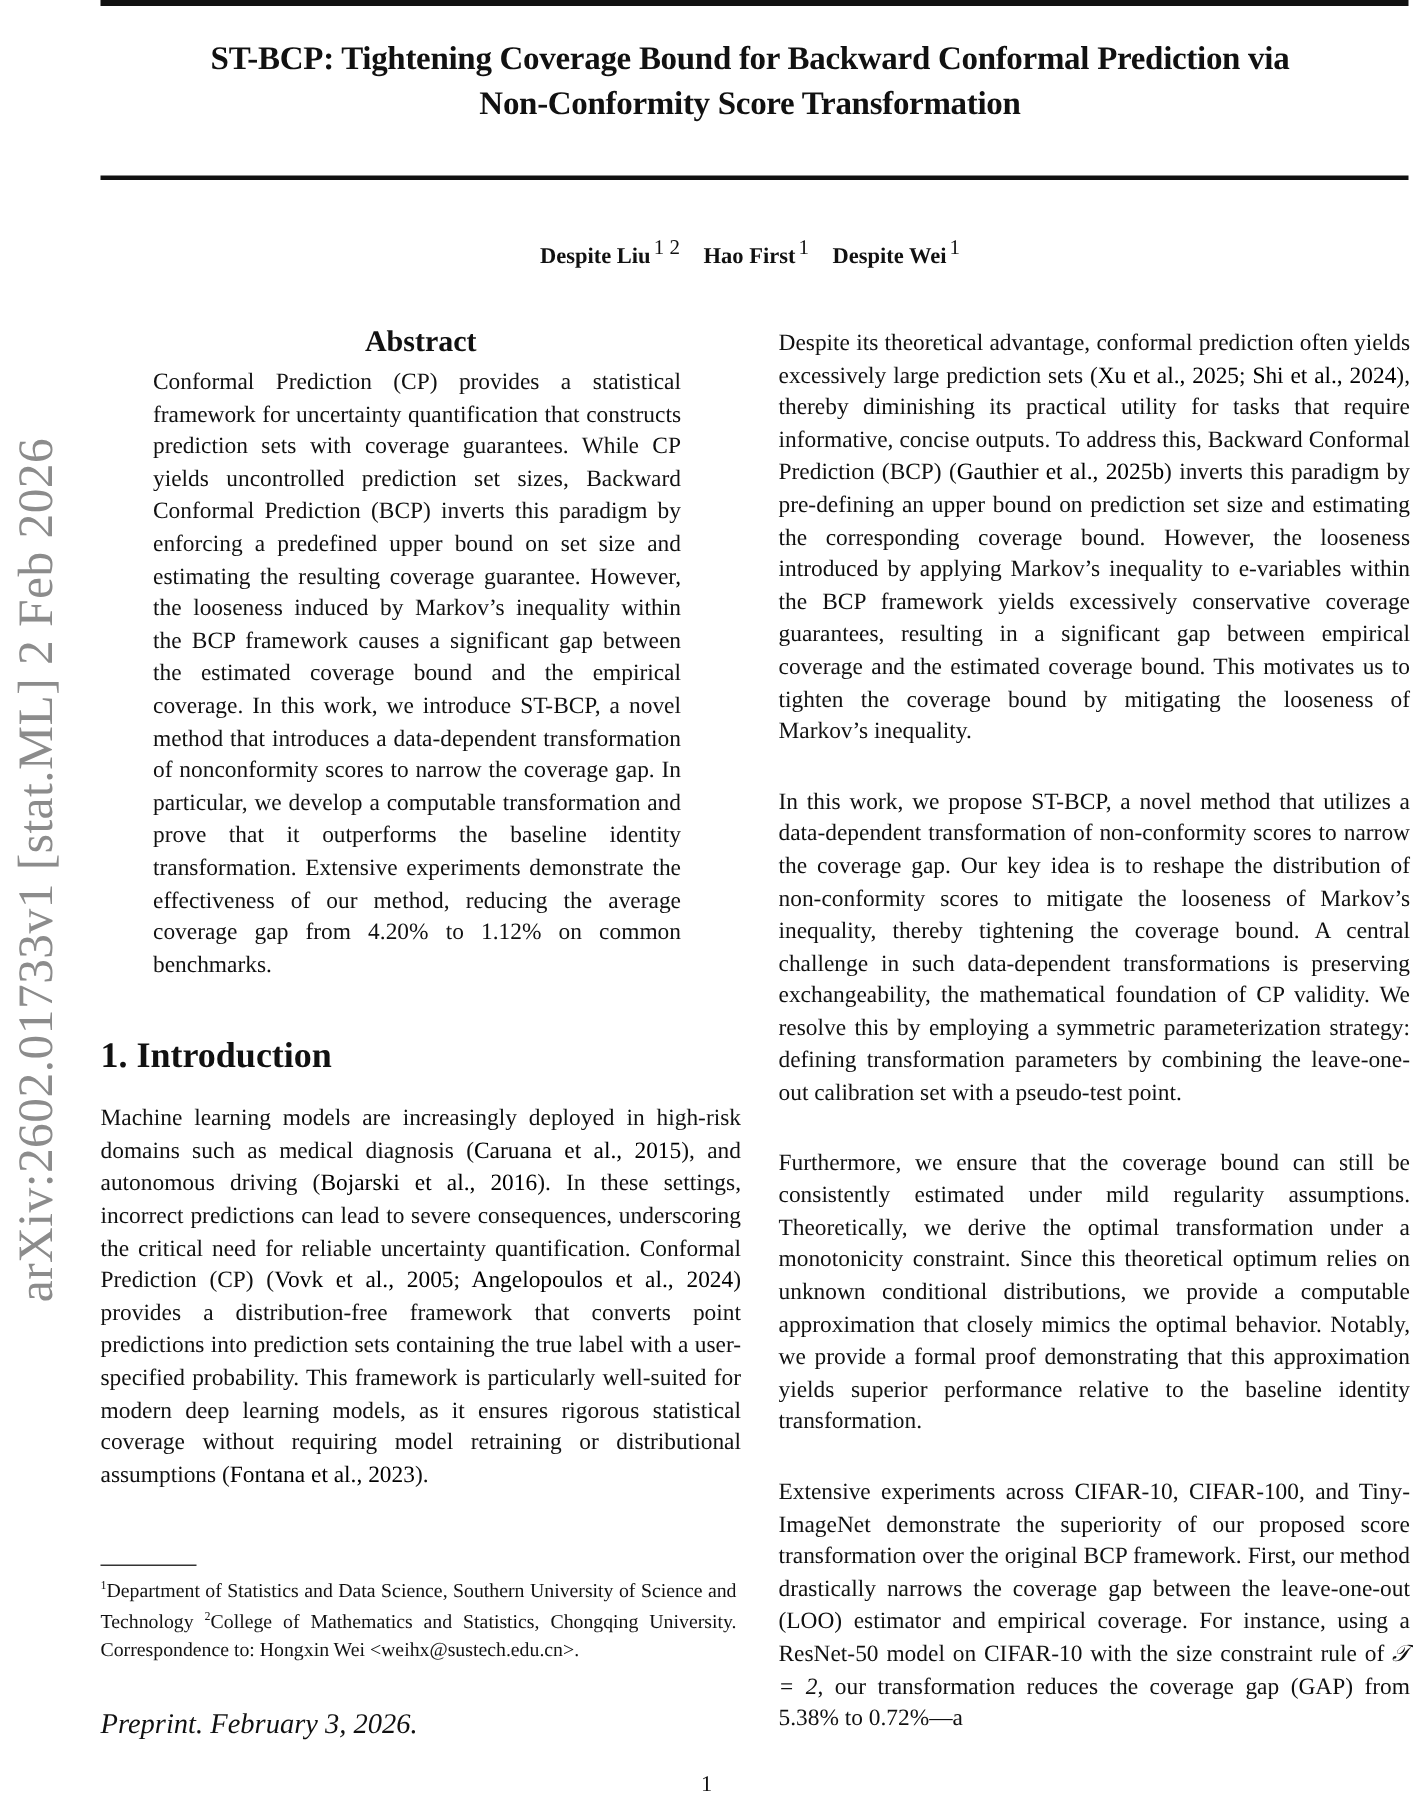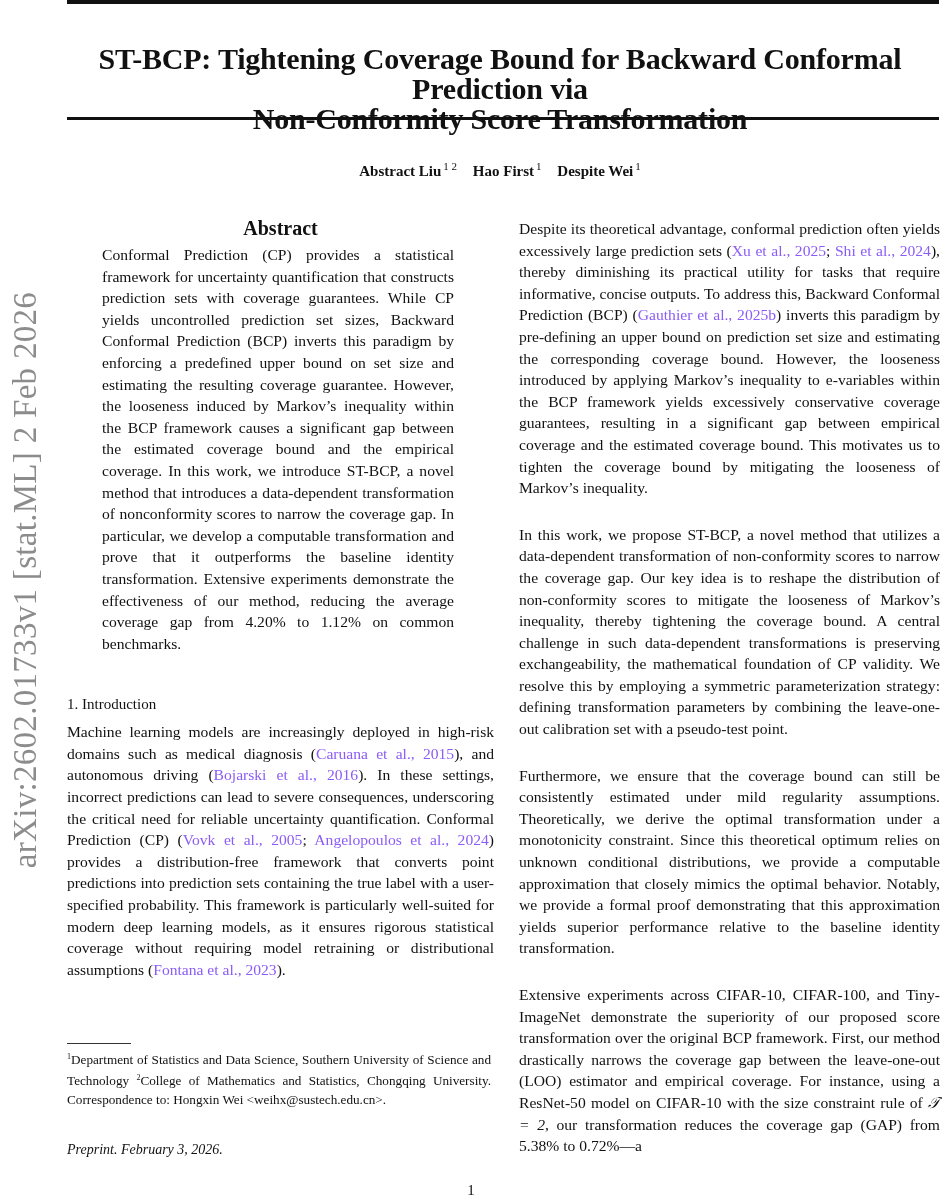--- a/index.html
+++ b/index.html
@@ -5,33 +5,33 @@
     html, body { margin: 0; padding: 0; background: #ffffff; }
     body {
       width: 942px; height: 1200px; position: relative; overflow: hidden;
       font-family: "Liberation Serif", "DejaVu Serif", serif;
       color: #111111;
     }
     .top-rule {
       position: absolute; left: 67px; top: 0; width: 872px; height: 4px; background: #111;
     }
     .title {
-      position: absolute; left: 60px; top: 44px; width: 880px;
-      text-align: center; font-weight: bold; font-size: 30px; line-height: 30px;
+      position: absolute; left: 60px; top: 24px; width: 880px;
+      text-align: center; font-weight: bold; font-size: 22px; line-height: 30px;
       letter-spacing: -0.2px;
     }
     .title-rule {
       position: absolute; left: 67px; top: 117px; width: 872px; height: 3px; background: #111;
     }
     .authors {
       position: absolute; left: 60px; top: 156px; width: 880px; text-align: center;
       font-weight: bold; font-size: 15px; line-height: 20px;
     }
     .authors .author { margin: 0 6px; }
-    .authors sup { font-weight: normal; font-size: 11px; margin-left: 2px; }
+    .authors sup { font-weight: normal; font-size: 14px; margin-left: 2px; }
 
     .arxiv-stamp {
       position: absolute; left: 4px; top: 260px; width: 42px; height: 640px;
       color: #8c8c8c;
     }
     .arxiv-stamp span {
       position: absolute; left: 50%; top: 50%;
       transform: translate(-50%, -50%) rotate(-90deg);
       white-space: nowrap; font-size: 33px; letter-spacing: 0.3px;
     }
@@ -41,55 +41,55 @@
     .left-col { left: 67px; top: 215px; width: 427px; }
     .right-col { left: 519px; top: 218px; width: 421px; }
 
     .abstract-head {
       text-align: center; font-weight: bold; font-size: 20px; line-height: 26px; margin-bottom: 3px;
       padding-left: 34px; padding-right: 34px;
     }
     .abstract-body { padding-left: 35px; padding-right: 40px; }
 
     .section-head {
-      font-weight: normal; font-size: 15px; line-height: 24px;
-      margin-top: 38px; margin-bottom: 5px;
+      font-weight: bold; font-size: 24px; line-height: 24px;
+      margin-top: 38px; margin-bottom: 19px;
     }
-    .cite { color: #8b5cf6; }
+    .cite { color: #000000; }
     .right-col p + p { margin-top: 25px; }
 
     .footnote-rule {
       position: absolute; left: 67px; top: 1043px; width: 64px; height: 1px; background: #333;
     }
     .footnote {
       position: absolute; left: 67px; top: 1048px; width: 424px;
       font-size: 13.2px; line-height: 18px; text-align: justify;
     }
     .footnote sup { font-size: 8px; }
     .preprint {
-      position: absolute; left: 67px; top: 1141px; font-style: italic; font-size: 14px; line-height: 18px;
+      position: absolute; left: 67px; top: 1141px; font-style: italic; font-size: 19px; line-height: 18px;
     }
     .page-number {
       position: absolute; left: 0; top: 1182px; width: 942px; text-align: center; font-size: 15px;
     }
   </style>
 </head>
 <body>
 
 <div class="top-rule"></div>
 
 <div class="title">
   <div>ST-BCP: Tightening Coverage Bound for Backward Conformal Prediction via</div>
   <div>Non-Conformity Score Transformation</div>
 </div>
 
 <div class="title-rule"></div>
 
 <div class="authors">
-  <span class="author"><span>Abstract Liu</span><sup>1 2</sup></span>
+  <span class="author"><span>Despite Liu</span><sup>1 2</sup></span>
   <span class="author"><span>Hao First</span><sup>1</sup></span>
   <span class="author"><span>Despite Wei</span><sup>1</sup></span>
 </div>
 
 <div class="arxiv-stamp">
   <span>arXiv:2602.01733v1  [stat.ML]  2 Feb 2026</span>
 </div>
 
 <div class="col left-col">
   <div class="abstract-head">Abstract</div>

